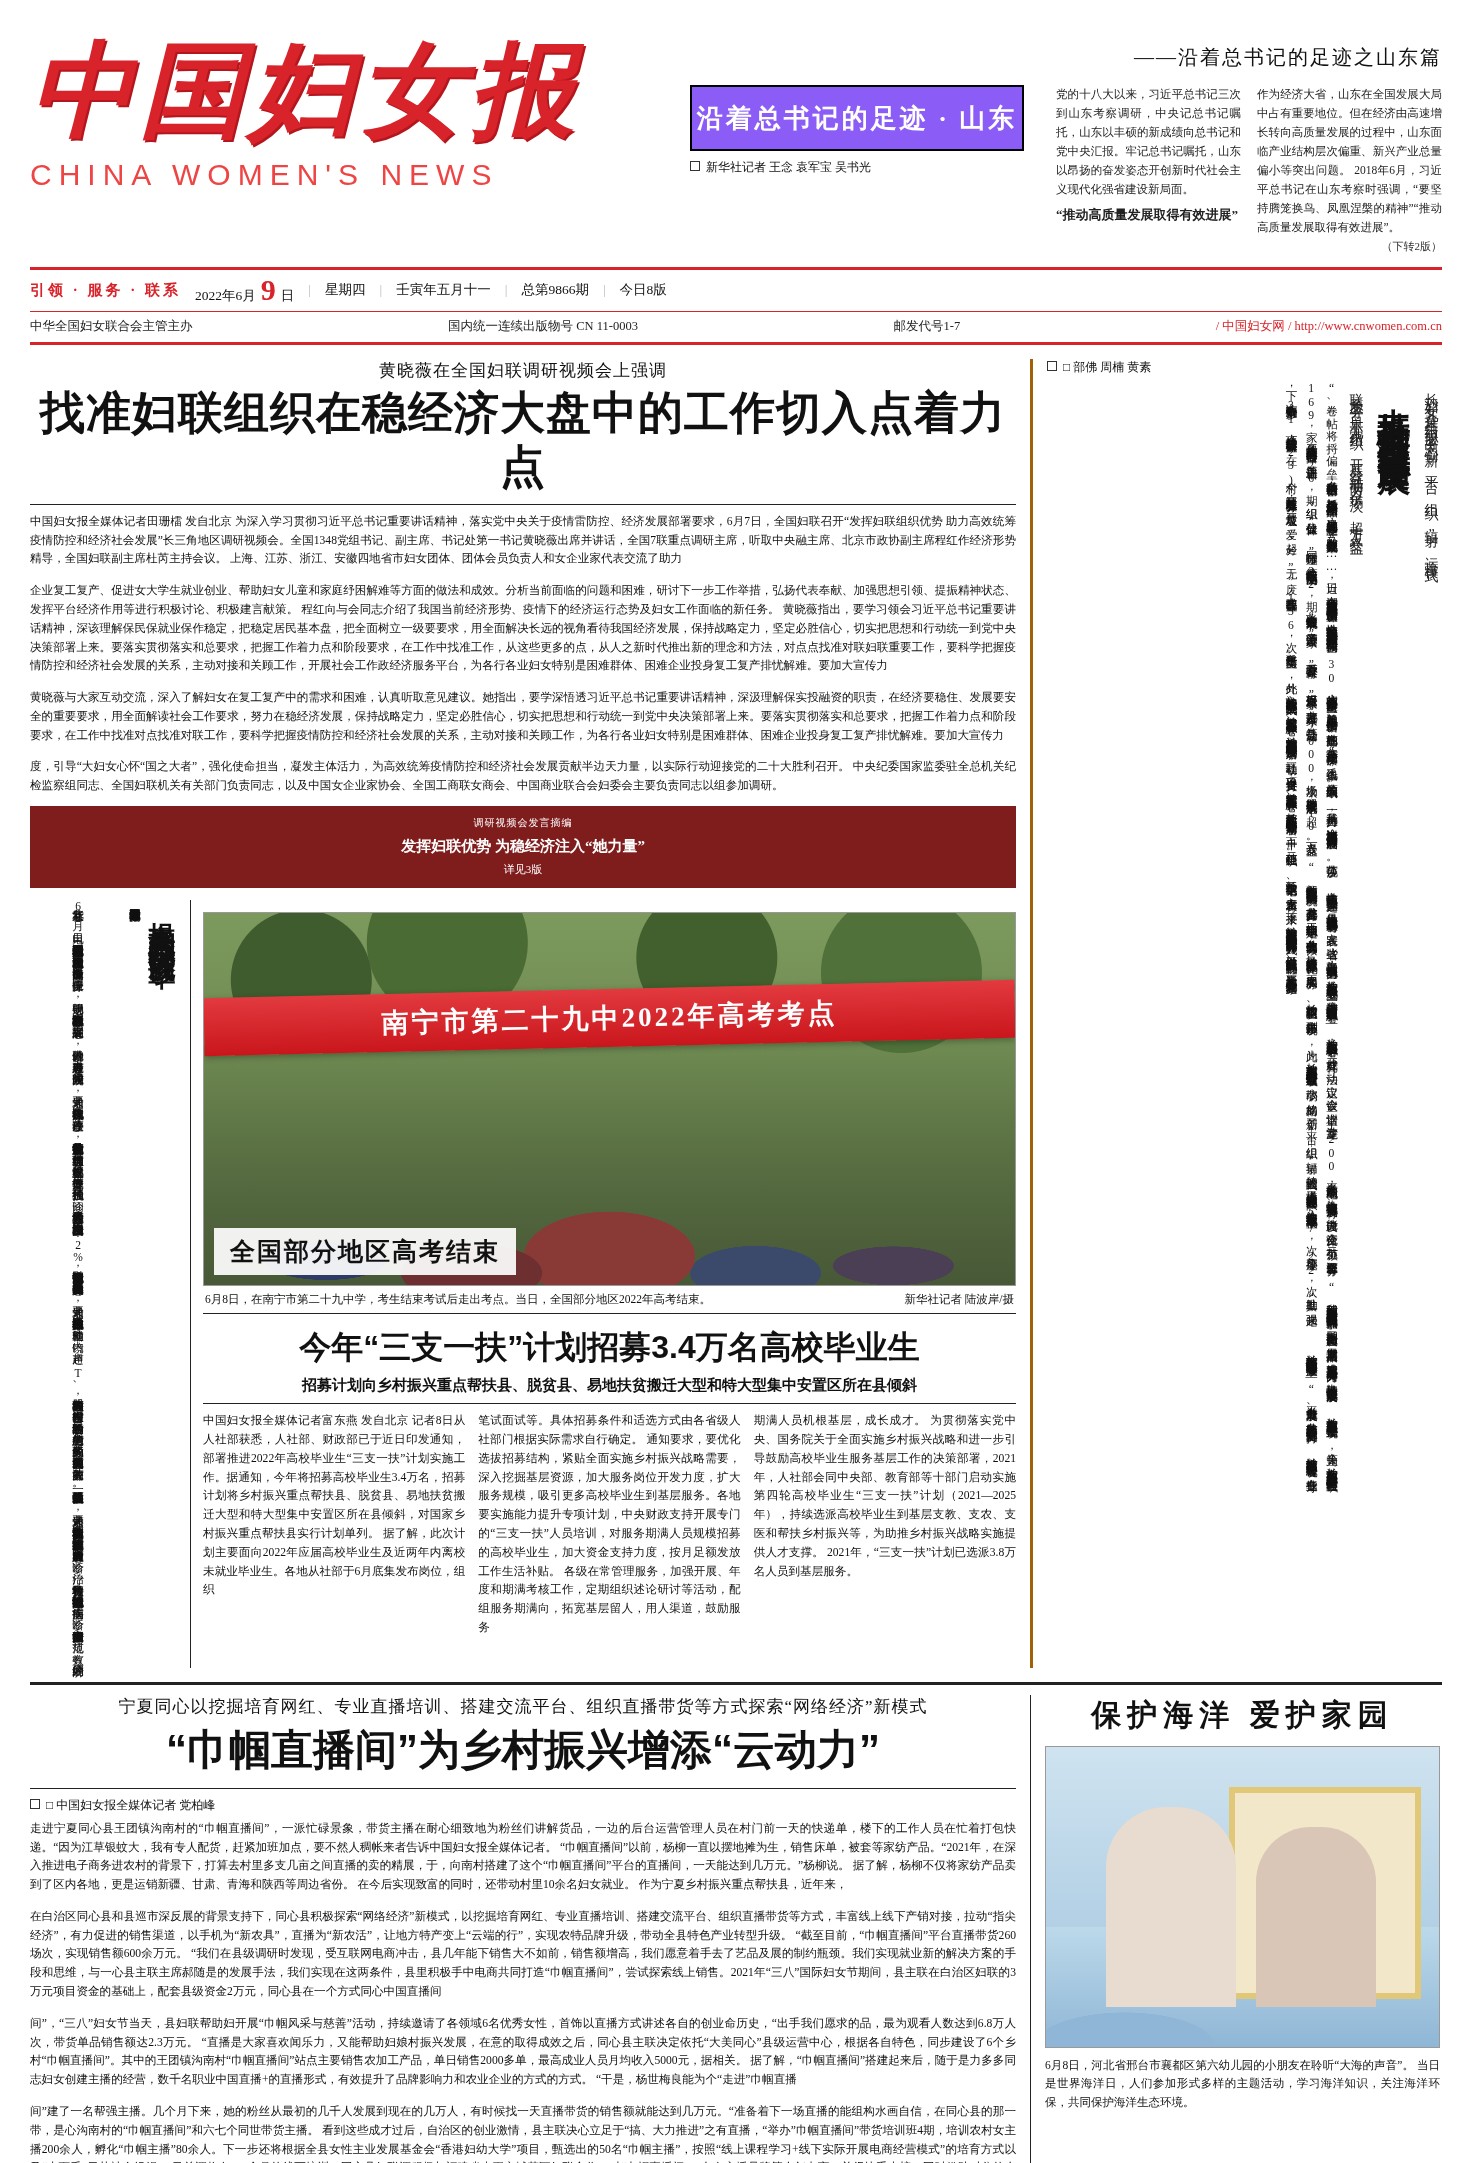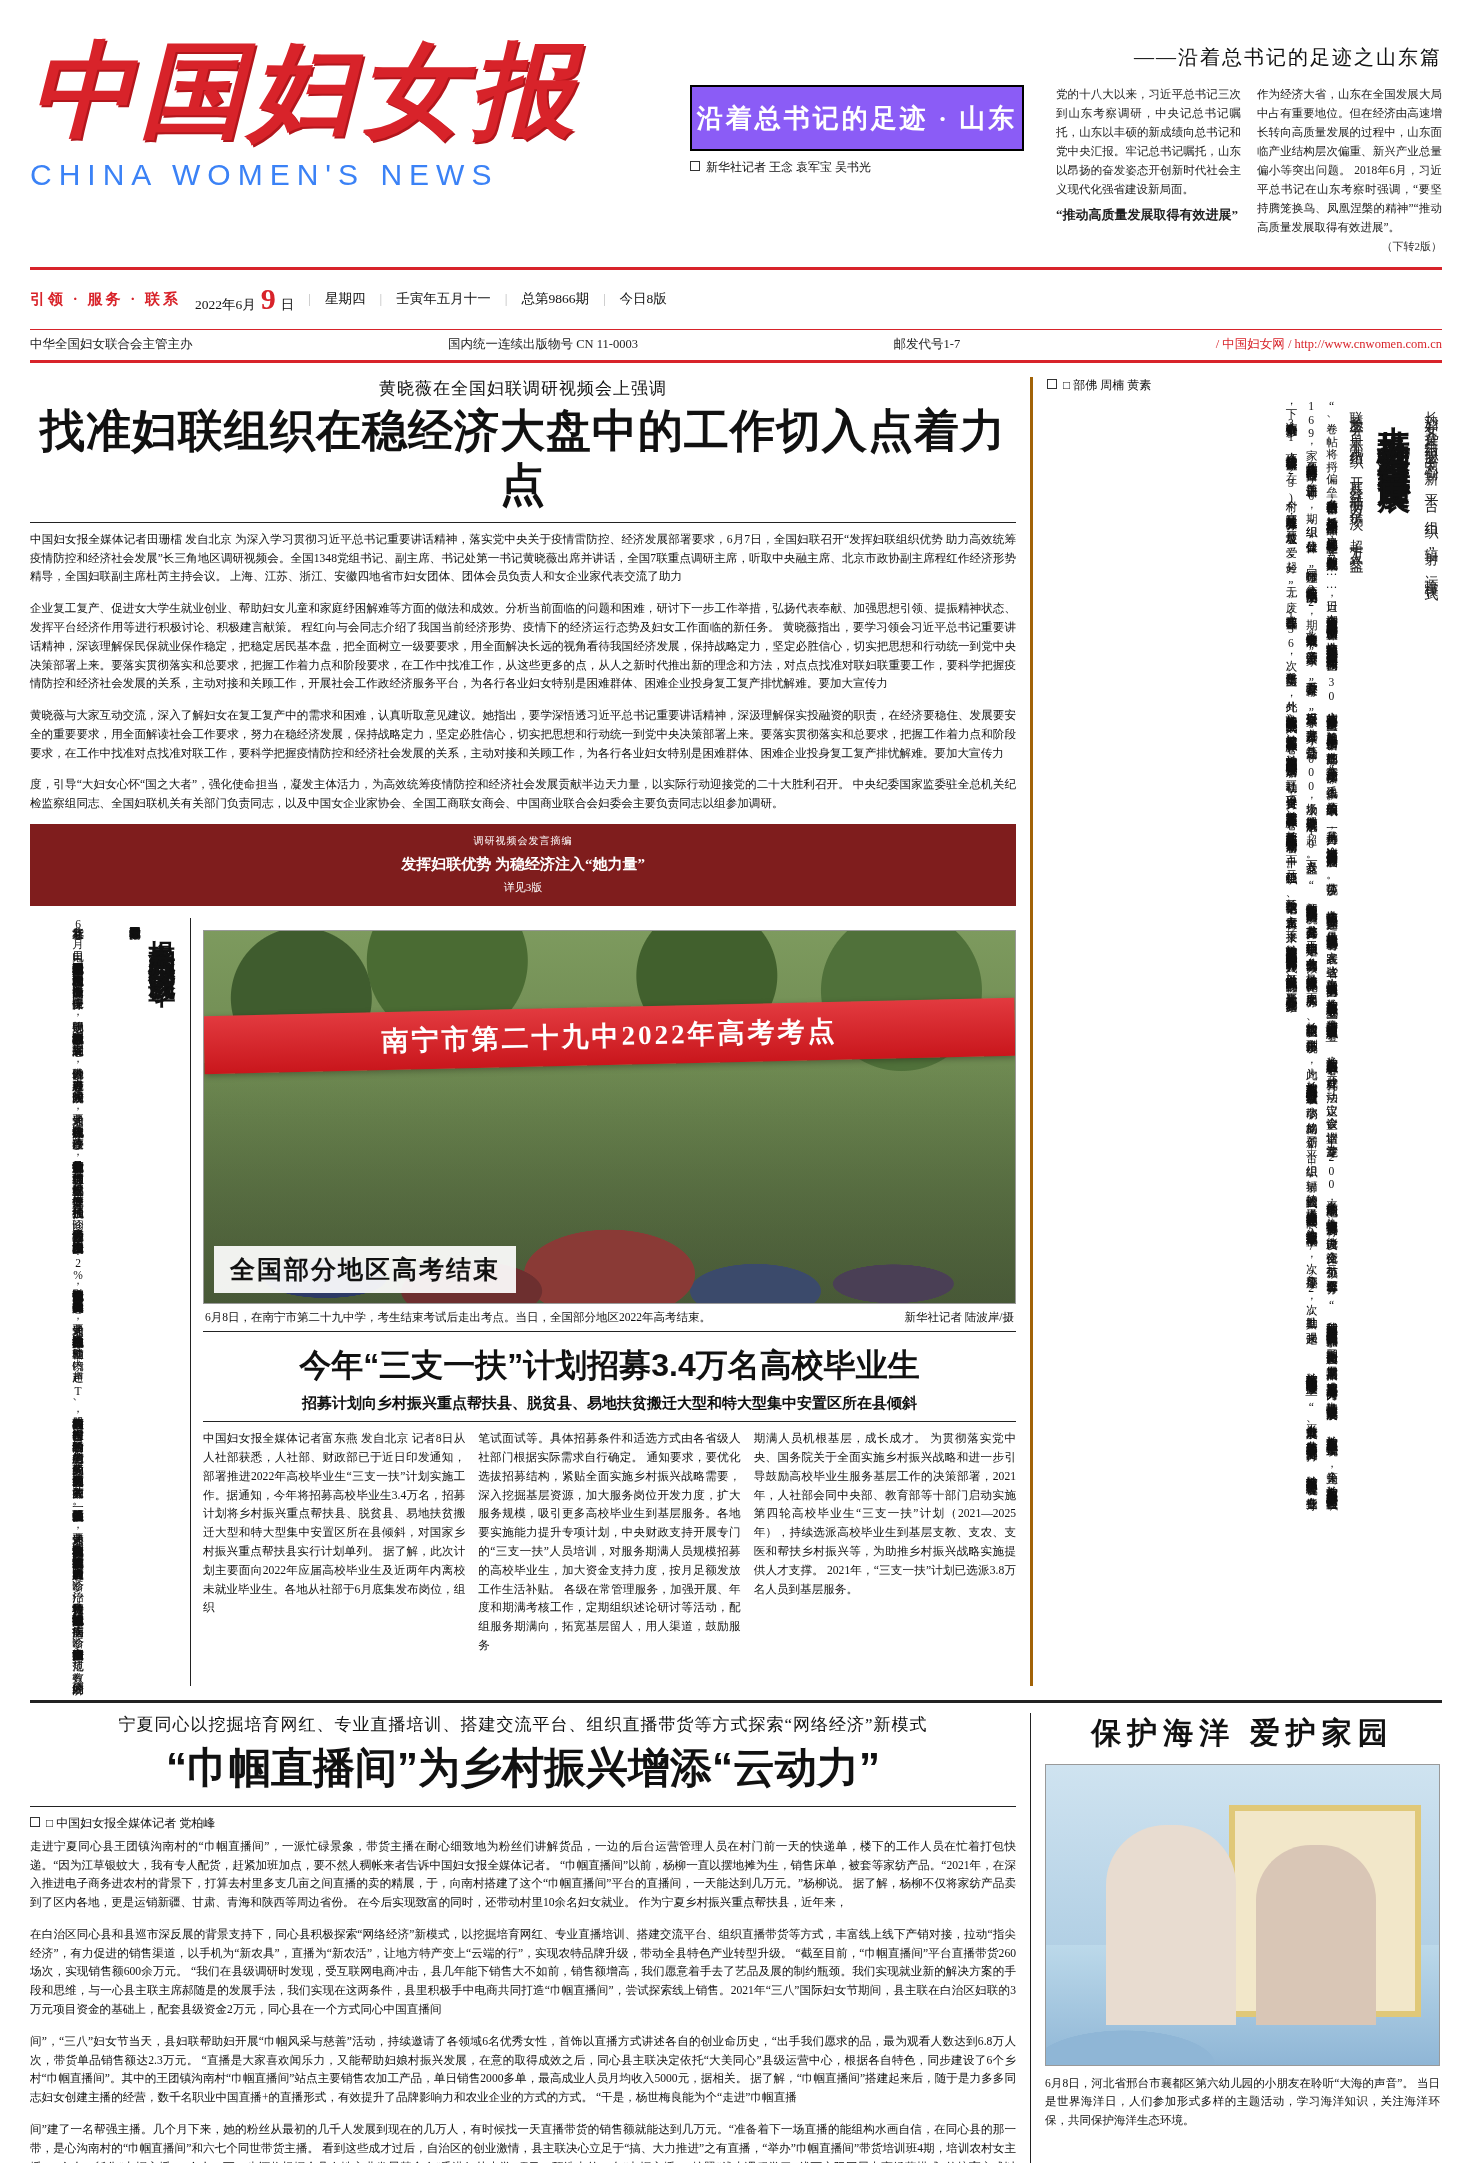--- a/index.html
+++ b/index.html
@@ -34,21 +34,21 @@
     line-height:1.1;
     font-style:italic;
     text-shadow:2px 2px 0 #b3161c;
     white-space:nowrap;
   }
   .logo-en{
     margin-top:10px;
     font-family:"Liberation Sans", sans-serif;
     font-size:30px;
     letter-spacing:7px;
-    color:#3b82f6;
+    color:#ef4444;
   }
   .head-right{flex:1;padding-left:20px;}
   .head-title{
     text-align:right;
     font-size:44px;
     font-weight:bold;
     letter-spacing:10px;
     color:#111;
     font-family:"Liberation Sans", sans-serif;
   }
@@ -83,21 +83,21 @@
   .byline{
     font-size:12px;margin-top:8px;font-family:Liberation Serif, serif;
   }
   .byline .sq{display:inline-block;width:8px;height:8px;border:1px solid #333;margin-right:6px;}
   .jump{text-align:right;font-size:11px;color:#333;}
   
   .infobar{
     margin:12px 30px 0 30px;
     border-top:3px solid #d8232a;
     border-bottom:1px solid #d8232a;
-    padding:15px 0;
+    padding:6px 0;
     display:flex;align-items:center;
     font-size:13.5px;
     gap:14px;
   }
   .infobar .slogan{color:#d8232a;font-weight:bold;letter-spacing:3px;font-size:15px;}
   .infobar .date{display:flex;align-items:baseline;gap:5px;}
   .infobar .bignum{font-size:30px;font-weight:bold;color:#d8232a;line-height:0.9;}
   .infobar .sep{color:#bbb;}
   .infobar2{
     margin:0 30px;

